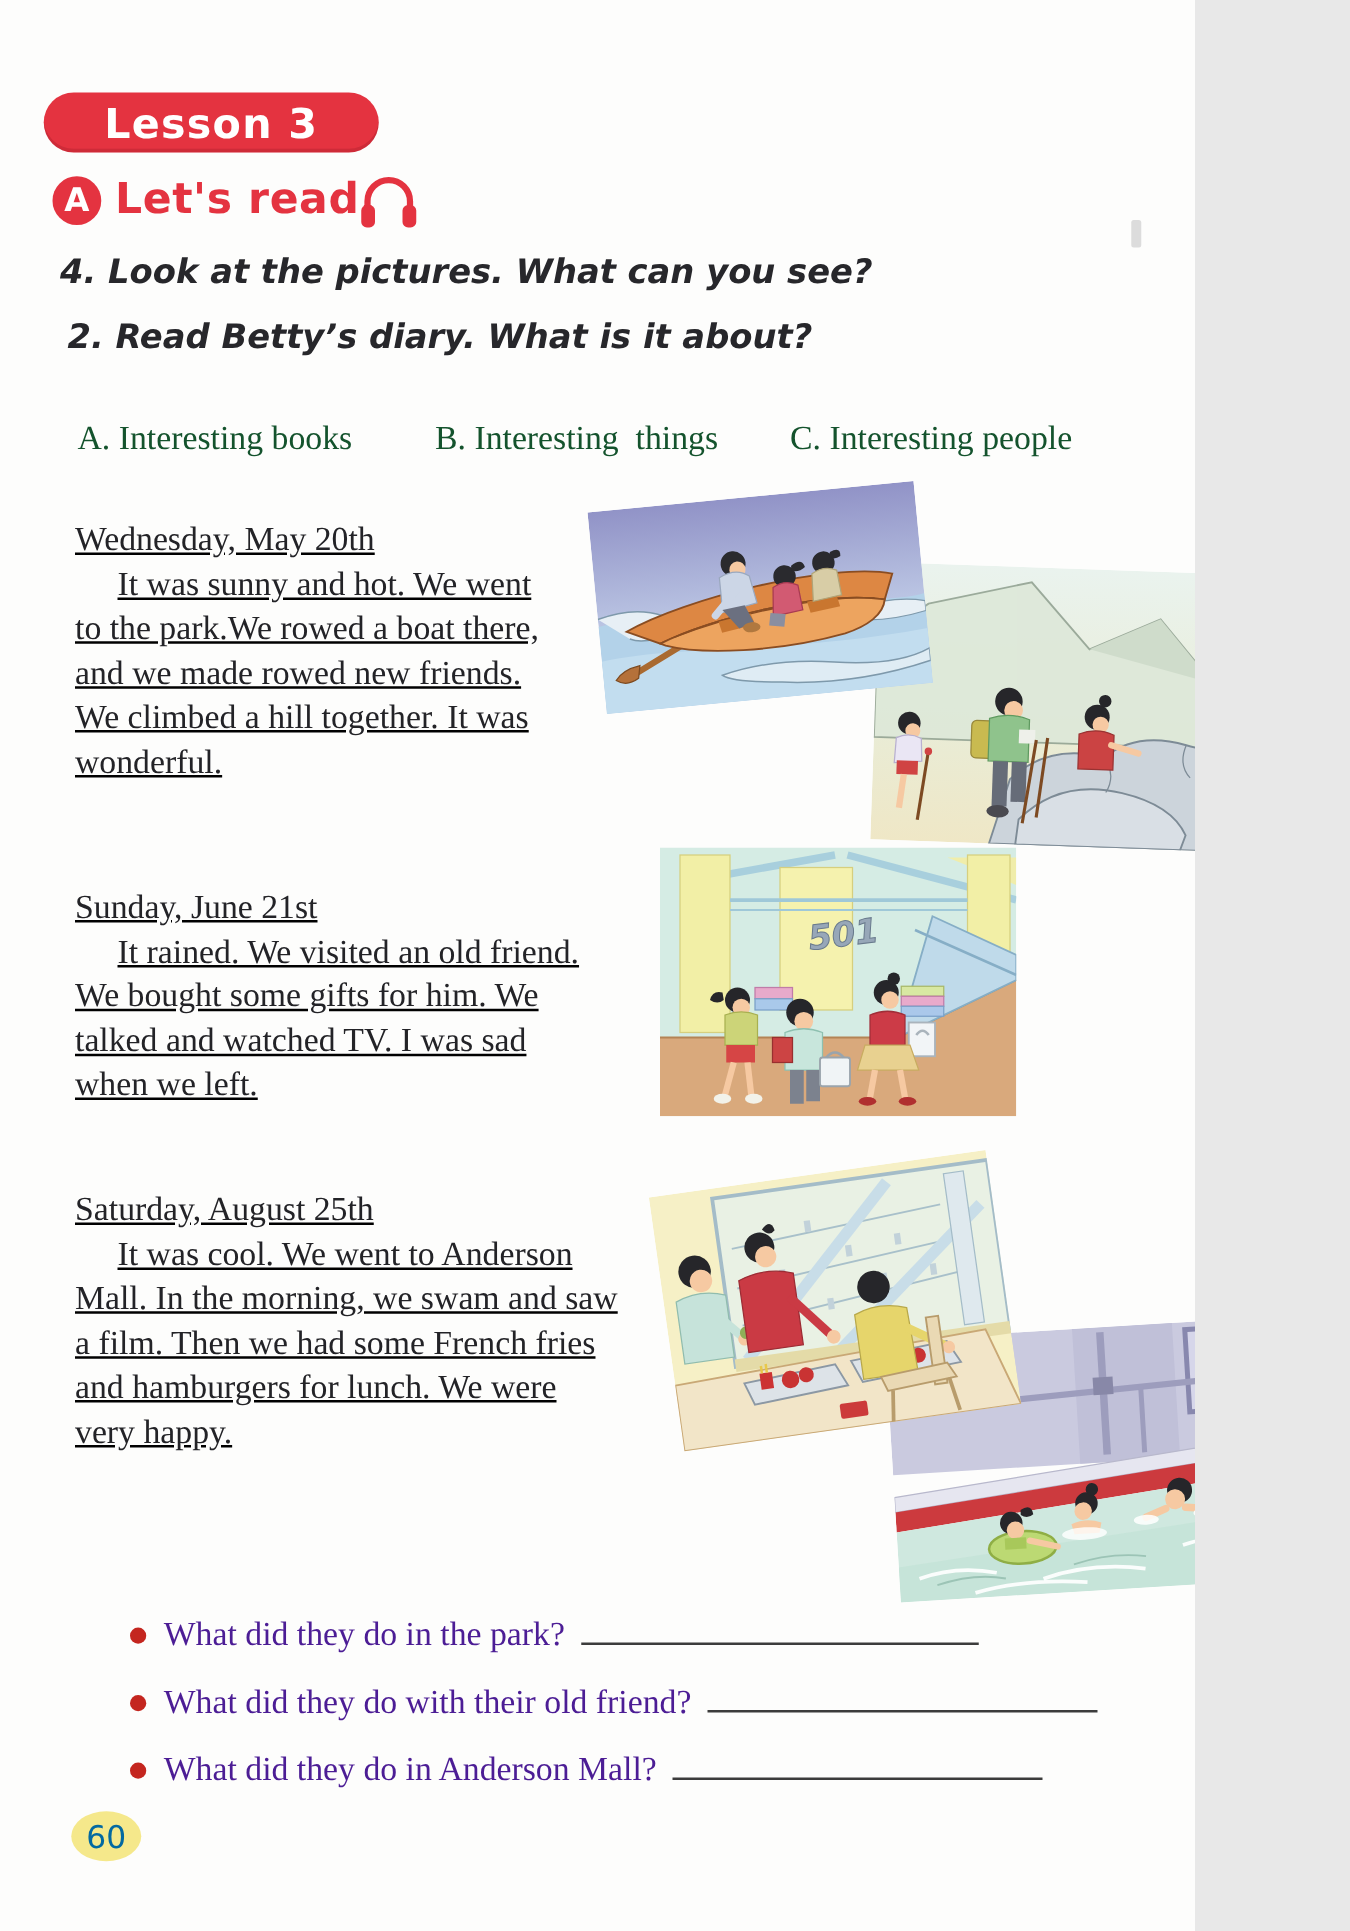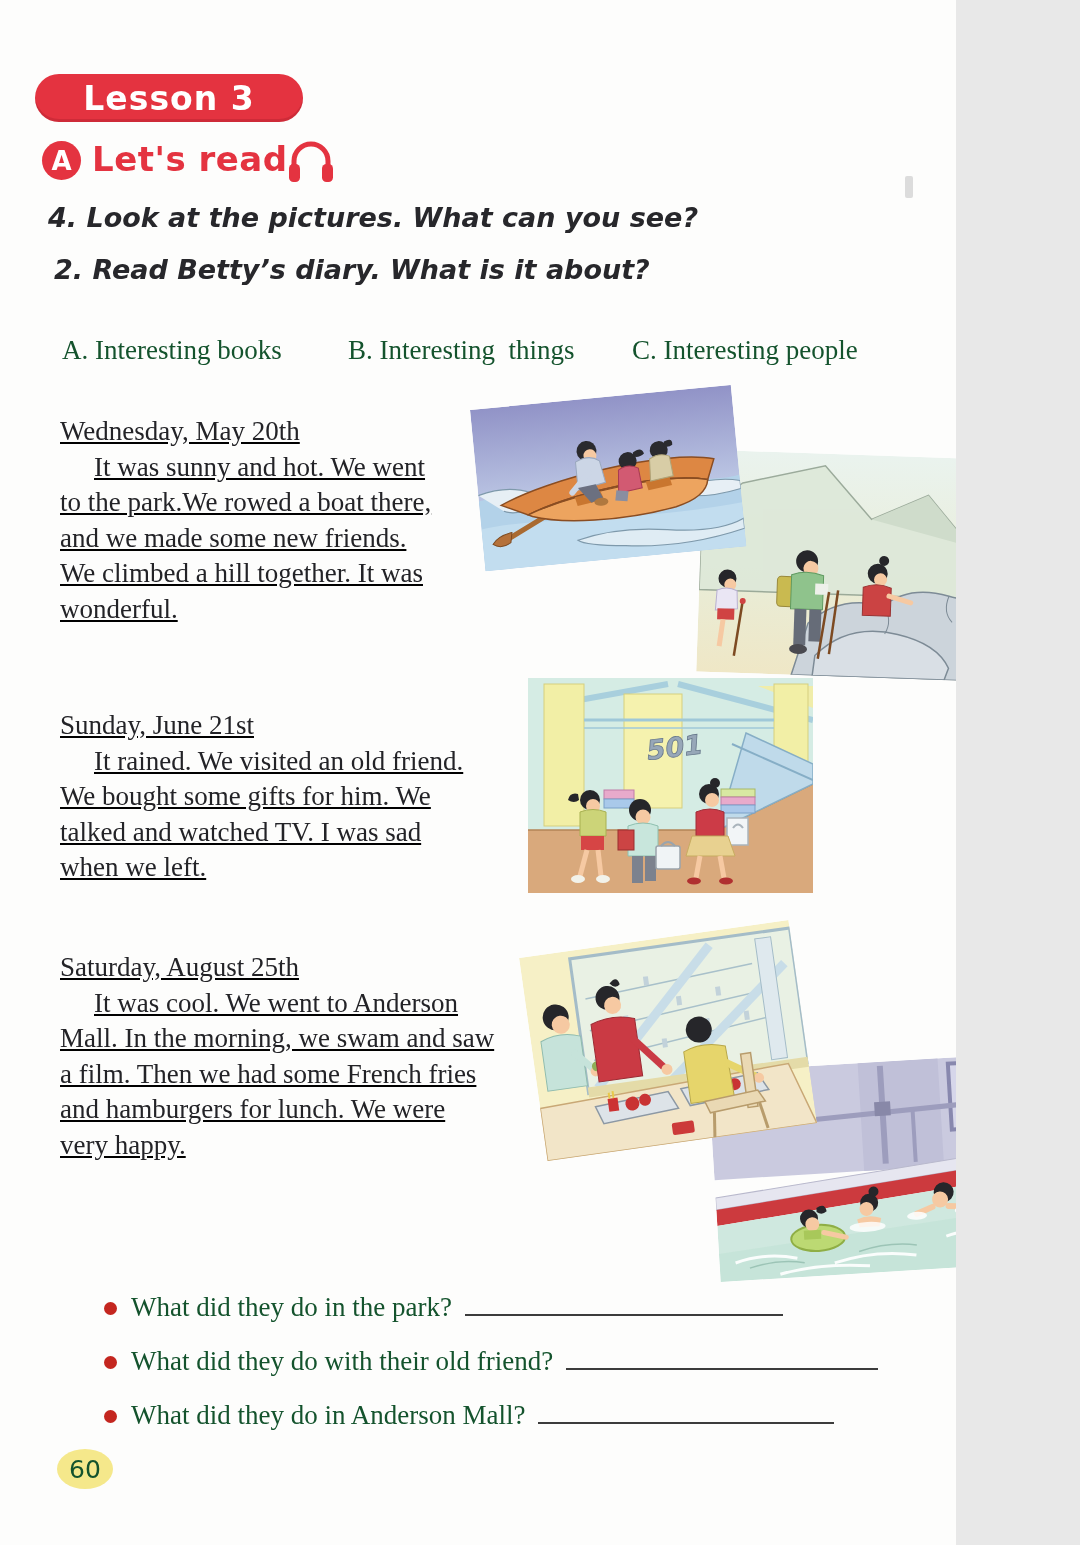--- a/index.html
+++ b/index.html
@@ -29,26 +29,26 @@
   .first{padding-left:34px;}
 
   
   .pic{position:absolute;z-index:2;}
   .pic svg{display:block;}
 
   
   .qrow{position:absolute;display:flex;align-items:baseline;z-index:5;}
   .bullet{width:13px;height:13px;border-radius:50%;background:#c4261f;align-self:center;
     margin-top:6px;margin-right:14px;flex:none;}
-  .qtext{font:27px "Liberation Serif",serif;color:#14532d;white-space:nowrap;}
+  .qtext{font:27px "Liberation Serif",serif;color:#4c1d95;white-space:nowrap;}
   .blank{border-bottom:2px solid #3c3c3c;height:26px;margin-left:13px;flex:none;}
 
   .page-badge{position:absolute;left:57px;top:1449px;width:56px;height:40px;border-radius:50%;
     background:#f5e88b;display:flex;align-items:center;justify-content:center;
-    font:25px "DejaVu Sans",sans-serif;color:#14532d;}
+    font:25px "DejaVu Sans",sans-serif;color:#0369a1;}
 
   
   .artifact{position:absolute;z-index:1;}
 </style>
 </head>
 <body>
 
 <div class="page">
 
   <div class="lesson-pill">Lesson 3</div>
@@ -65,21 +65,21 @@
   <div class="task" style="left:48px;top:202px">4. Look at the pictures. What can you see?</div>
   <div class="task" style="left:54px;top:254px">2. Read Betty’s diary. What is it about?</div>
   <div class="opt" style="left:62px;top:306px">A. Interesting books</div>
   <div class="opt" style="left:348px;top:306px">B. Interesting  things</div>
   <div class="opt" style="left:632px;top:306px">C. Interesting people</div>
 
   <div class="diary" style="left:60px;top:414px">
     <div class="dline date">Wednesday, May 20th</div>
     <div class="dline first">It was sunny and hot. We went</div>
     <div class="dline">to the park.We rowed a boat there,</div>
-    <div class="dline">and we made some new friends.</div>
+    <div class="dline">and we made rowed new friends.</div>
     <div class="dline">We climbed a hill together. It was</div>
     <div class="dline">wonderful.</div>
   </div>
 
   <div class="diary" style="left:60px;top:708px">
     <div class="dline date">Sunday, June 21st</div>
     <div class="dline first">It rained. We visited an old friend.</div>
     <div class="dline">We bought some gifts for him. We</div>
     <div class="dline">talked and watched TV. I was sad</div>
     <div class="dline">when we left.</div>

